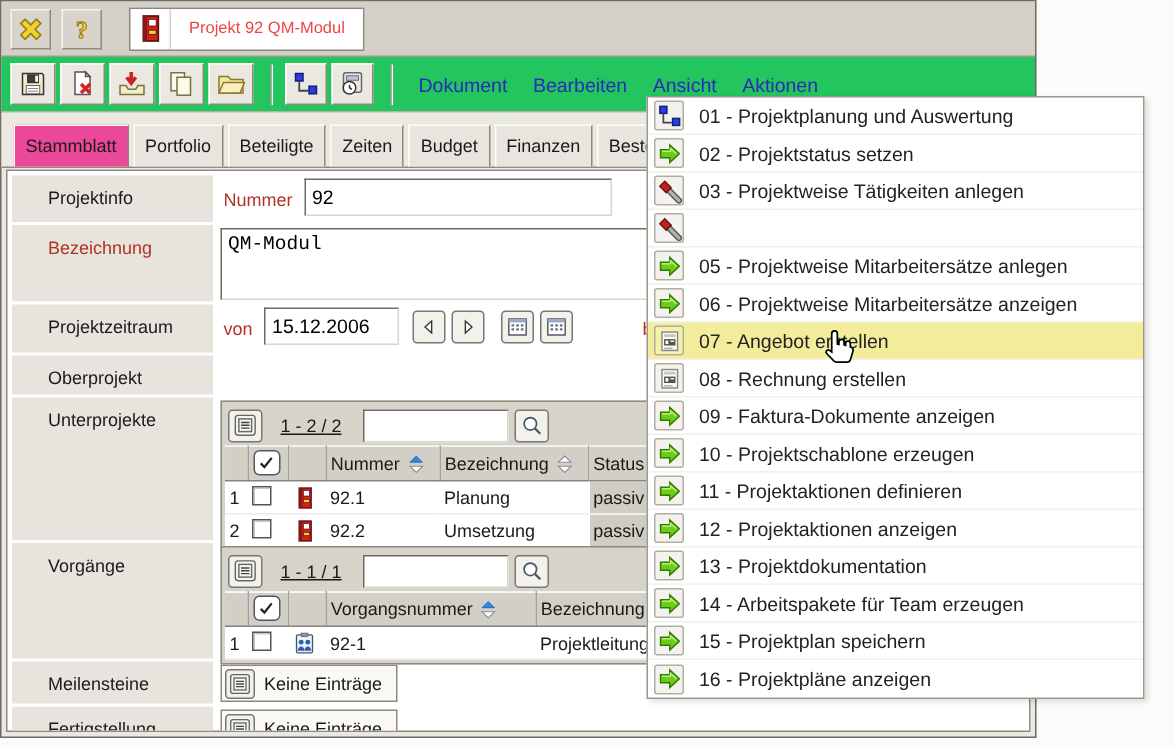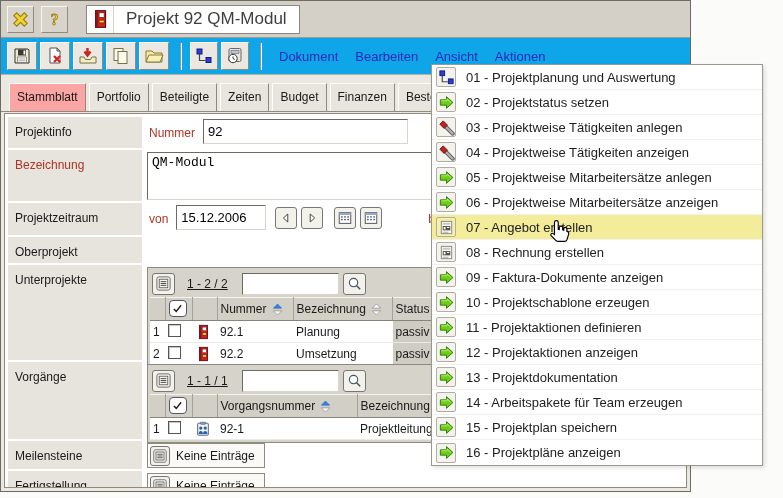--- a/index.html
+++ b/index.html
@@ -12,43 +12,43 @@
             border:1px solid #6e6b62; background:#ebe8e1; }
   .titlebar { height:37px; background:#d4d0c7; border-bottom:1px solid #9d9a90;
               display:flex; align-items:center; padding-left:6px; }
   .tb-btn { width:27px; height:27px; margin-right:7px; background:#d8d4cb;
             border:1px solid; border-color:#f6f4ee #8e8a7f #8e8a7f #f6f4ee;
             display:flex; align-items:center; justify-content:center; }
   .title-tab { margin-left:11px; height:29px; display:flex; align-items:center;
                background:#fff; border:1px solid #8a877e; }
   .title-icon { width:27px; height:27px; display:flex; align-items:center; justify-content:center;
                 border-right:1px solid #d4d1c8; }
-  .title-text { padding:0 12px; font-size:17px; color:#404040; white-space:nowrap; }
-
-  .toolbar { height:37px; background:#0ea5e9; border-bottom:1px solid #b5b1a6;
+  .title-text { padding:0 12px; font-size:11px; color:#ef4444; white-space:nowrap; }
+
+  .toolbar { height:37px; background:#22c55e; border-bottom:1px solid #b5b1a6;
              display:flex; align-items:center; padding-left:6px; }
   .tool-btn { width:30px; height:28px; margin-right:3px; background:#ebe8e1;
               border:1px solid; border-color:#ffffff #8e8a7f #8e8a7f #ffffff;
               display:flex; align-items:center; justify-content:center; }
   .tool-btn.small { width:28px; }
   .tsep { width:2px; height:27px; border-left:1px solid #9a968b; border-right:1px solid #fff; margin:0 8px; }
   .menubar { display:flex; gap:17px; margin-left:9px; font-size:13px; color:#2a2ab8; white-space:nowrap; }
   .menubar span { cursor:default; }
 
   .tabbar { height:37px; background:#ebe8e1; display:flex; align-items:flex-end; padding-left:8px;
             border-bottom:1px solid #8e8a7f; }
   .tab { height:28px; line-height:26px; text-align:center; background:#e8e5de;
          border:1px solid #8e8a7f; border-bottom:none; border-top-color:#fdfdfb; border-left-color:#fdfdfb;
          margin-right:3px; font-size:12px; padding:0 7px; white-space:nowrap; }
-  .tab.active { background:#fca5a5; }
+  .tab.active { background:#ec4899; }
 
   .formpanel { position:absolute; left:3px; right:3px; top:112px; bottom:3px; background:#fff;
                border:1px solid #8e8a7f; overflow:hidden; padding:3px 0 0 3px; }
   .frow { display:flex; margin-bottom:2px; }
-  .flabel { width:134px; min-width:134px; background:#e7e4dd; font-size:12px; padding:8px 0 0 7px; }
+  .flabel { width:134px; min-width:134px; background:#e7e4dd; font-size:12px; padding:8px 0 0 24px; }
   .flabel.req { color:#b03325; }
   .ffield { flex:1; padding:2px 0 0 5px; display:flex; align-items:flex-start; position:relative; }
   .fl-red { color:#b03325; font-size:12px; margin:7px 8px 0 2px; white-space:nowrap; }
   .ti { height:25px; border:1px solid; border-color:#6e6a60 #d8d5cc #d8d5cc #6e6a60;
         font:13px "Liberation Sans", sans-serif; padding:0 4px; background:#fff; }
   textarea.ti { height:48px; width:290px; font:13px "Liberation Mono", monospace; resize:none; padding:2px 4px; }
   .mini-btn { width:22px; height:22px; margin-top:2px; background:#f2f1ea; border:1px solid #777;
               border-radius:3px; display:flex; align-items:center; justify-content:center; }
 
   
@@ -562,21 +562,20 @@
           </svg>
         </span>
         <span class="mi-label">03 - Projektweise Tätigkeiten anlegen</span>
       </div>
     <div class="menu-item">
         <span class="mi-icon">
           <svg class="ic" width="17" height="17">
             <use href="#s-hammer"></use>
           </svg>
         </span>
-        <span class="mi-label">04 - Projektweise Tätigkeiten anzeigen</span>
       </div>
     <div class="menu-item">
         <span class="mi-icon">
           <svg class="ic" width="17" height="17">
             <use href="#s-arrow"></use>
           </svg>
         </span>
         <span class="mi-label">05 - Projektweise Mitarbeitersätze anlegen</span>
       </div>
     <div class="menu-item">

